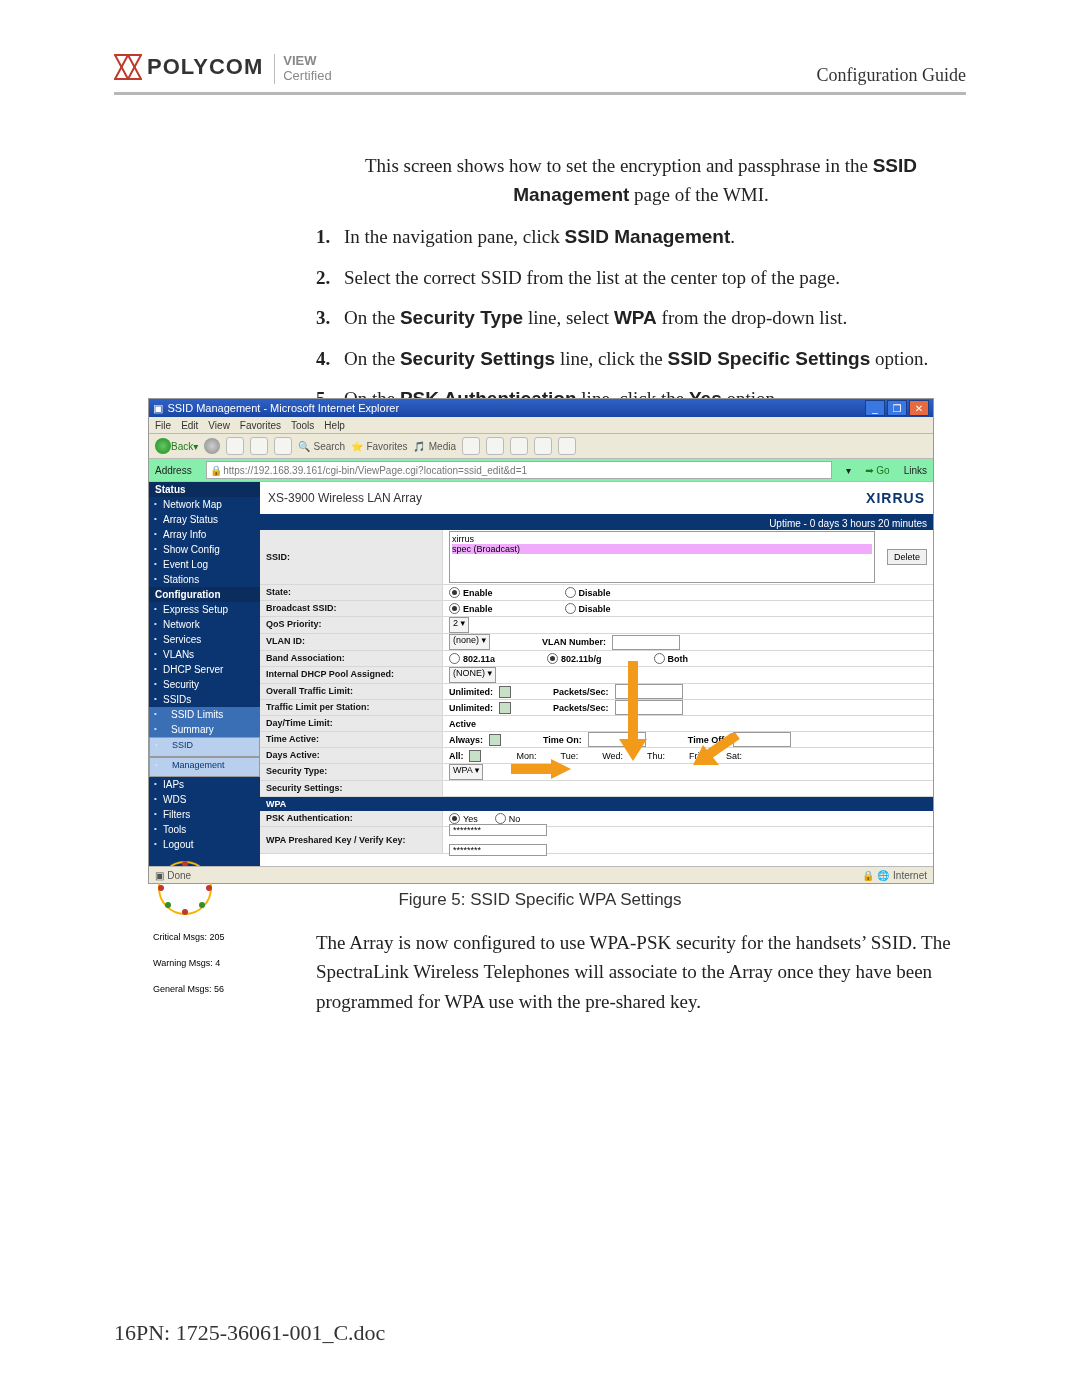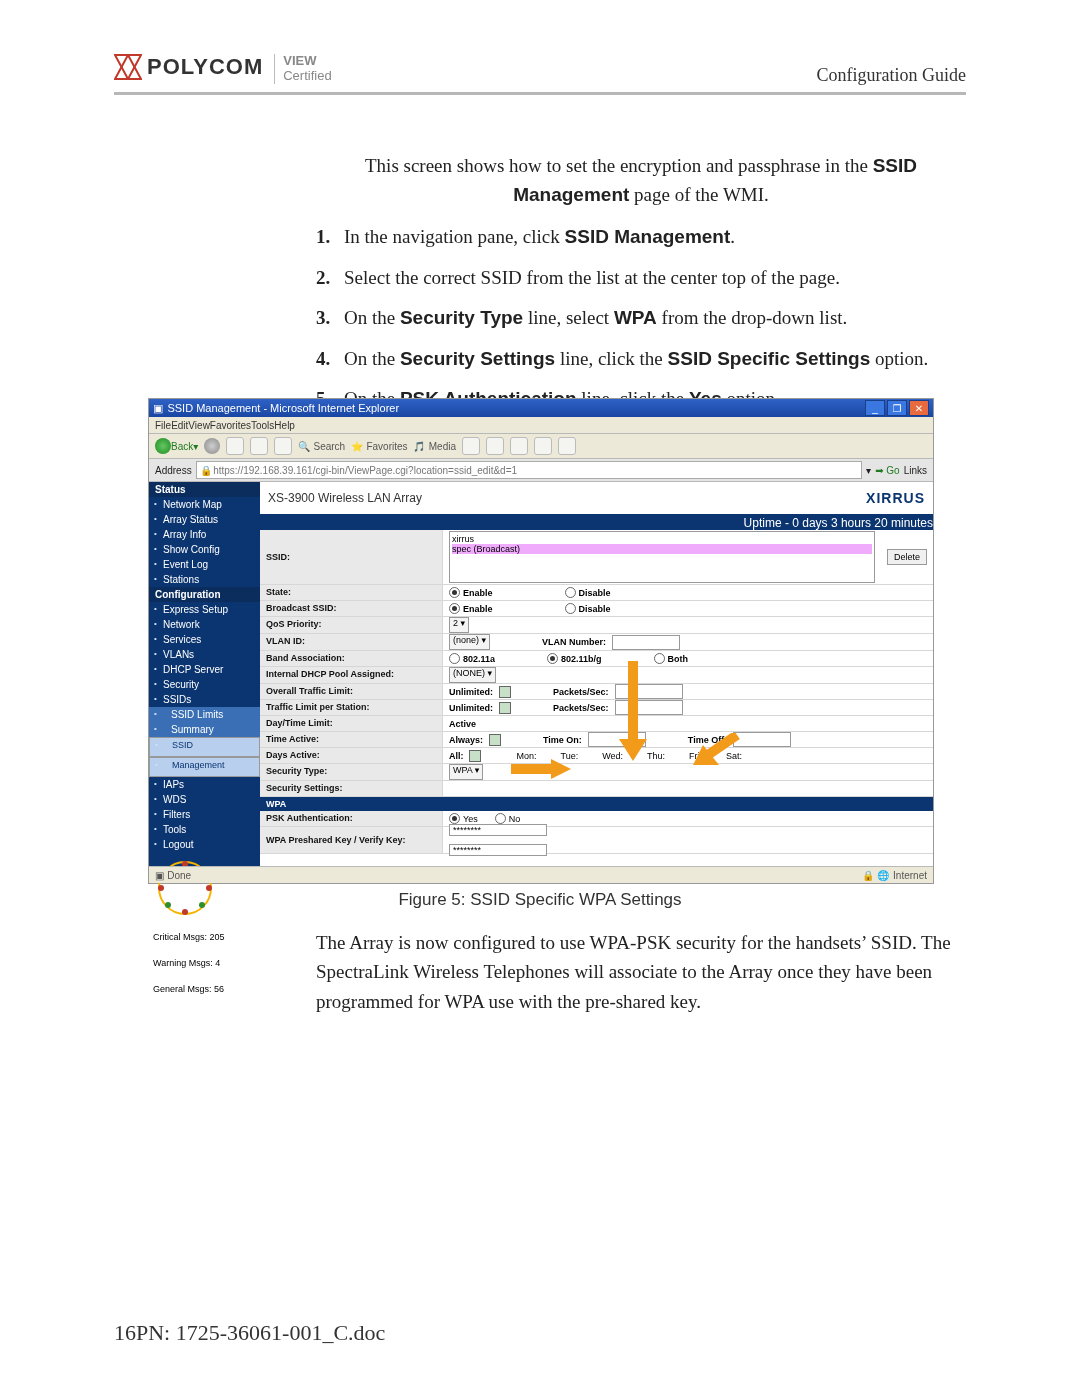--- a/index.html
+++ b/index.html
@@ -22,45 +22,45 @@
   .ol > li { position:relative; margin:0 0 12px 0; }
   .ol > li .num { position:absolute; left:-28px; top:0; font-weight:700; }
   b.sans { font-family:Arial, sans-serif; font-weight:700; }
 
   
   .shot { position:absolute; left:148px; top:398px; width:784px; height:484px; border:1px solid #999; font-family:Tahoma, Arial, sans-serif; font-size:10px; color:#222; box-shadow:0 0 0 1px #888 inset; }
   .titlebar { height:18px; background:linear-gradient(#2f62c6,#1946a3); color:#fff; display:flex; align-items:center; padding:0 4px; font-size:11px; }
   .titlebar .spacer{flex:1}
   .wbtn{width:18px;height:14px;margin-left:2px;background:#3a77e0;border:1px solid #1a3f8a;display:flex;align-items:center;justify-content:center;font-size:10px;color:#fff}
   .wbtn.red{background:#e86a3e}
-  .menubar{height:16px;background:#ece9d8;border-bottom:1px solid #b9b9b9;display:flex;gap:0;padding:0 6px;font-size:10px;color:#333;align-items:center}
+  .menubar{height:16px;background:#ece9d8;border-bottom:1px solid #b9b9b9;display:flex;gap:10px;padding:0 6px;font-size:10px;color:#333;align-items:center}
   .toolbar{height:24px;background:#ece9d8;border-bottom:1px solid #b9b9b9;display:flex;align-items:center;gap:6px;padding:0 6px;font-size:10px;color:#555}
   .tbtn{width:16px;height:16px;border:1px solid #bbb;background:#f4f4f0;border-radius:3px}
   .back{display:flex;align-items:center;gap:0;color:#207a20}
   .back .o{width:16px;height:16px;border-radius:50%;background:radial-gradient(#64c764,#1d8a1d)}
-  .addrbar{height:22px;background:#e5e5e5;border-bottom:1px solid #b9b9b9;display:flex;align-items:center;gap:4px;padding:0 6px;font-size:10px}
+  .addrbar{height:22px;background:#86efac;border-bottom:1px solid #b9b9b9;display:flex;align-items:center;gap:14px;padding:0 6px;font-size:10px}
   .addrbox{flex:1;height:16px;background:#fff;border:1px solid #aaa;padding:0 4px;color:#777;display:flex;align-items:center}
   .go{color:#207a20;font-size:10px}
 
   .body{display:flex;height:calc(100% - 18px - 16px - 24px - 22px - 16px);}
   .sidebar{width:130px;background:#0b3570;color:#fff;font-size:10px;padding:0 0 4px 0;position:relative}
   .sidebar .section{background:#0a2d5e;color:#fff;font-weight:700;padding:2px 6px;font-size:10px}
   .sidebar .item{padding:2px 3px 2px 14px;position:relative;color:#fff}
   .sidebar .item::before{content:"•";position:absolute;left:5px;top:2px;color:#cfe1ff;font-size:8px}
   .sidebar .item.sel{background:#b8cfee;color:#0b3570}
   .sidebar .sub{padding-left:22px}
   .sidebar .hl{background:#3a6fb5}
   .sidebar .crit{background:#fff;color:#000;padding:2px 4px;font-size:9px;margin-top:12px}
   .antenna{margin:6px 6px 2px 6px;width:60px;height:60px}
 
   .main{flex:1;display:flex;flex-direction:column;background:#fff}
   .main-h{height:32px;display:flex;align-items:center;justify-content:space-between;padding:0 8px;border-bottom:2px solid #0b3570}
   .main-h .ttl{font-size:12px;color:#333}
   .main-h .brand{font-weight:900;font-size:14px;letter-spacing:1px;color:#0b3570}
-  .uptime{height:14px;background:#0b3570;color:#fff;font-size:12px;display:flex;justify-content:flex-end;align-items:center;}
+  .uptime{height:14px;background:#0b3570;color:#fff;font-size:10px;display:flex;justify-content:flex-end;align-items:center;padding-right:6px}
   .grid{flex:1;overflow:hidden;font-size:9px;color:#000}
   .row{display:flex;border-bottom:1px solid #d7d7d7;min-height:15px}
   .lab{width:170px;background:#e9e9e9;padding:2px 6px;font-weight:700;border-right:1px solid #d7d7d7;color:#111;white-space:nowrap}
   .val{flex:1;padding:0 6px;display:flex;align-items:center;gap:6px}
   .band{background:#0b3570;color:#fff;padding:2px 6px;font-size:9px;font-weight:700}
   .btn{font-size:9px;background:#f0f0f0;border:1px solid #999;padding:0 6px;height:14px;display:inline-flex;align-items:center}
   .inp{height:13px;border:1px solid #999;background:#fff;font-size:9px;padding:0 3px}
   .sel{height:14px;border:1px solid #999;background:#f4f4f4;font-size:9px;padding:0 3px}
   .r{display:inline-flex;align-items:center;gap:3px}
   .r .dot{width:9px;height:9px;border:1px solid #666;border-radius:50%;position:relative}

